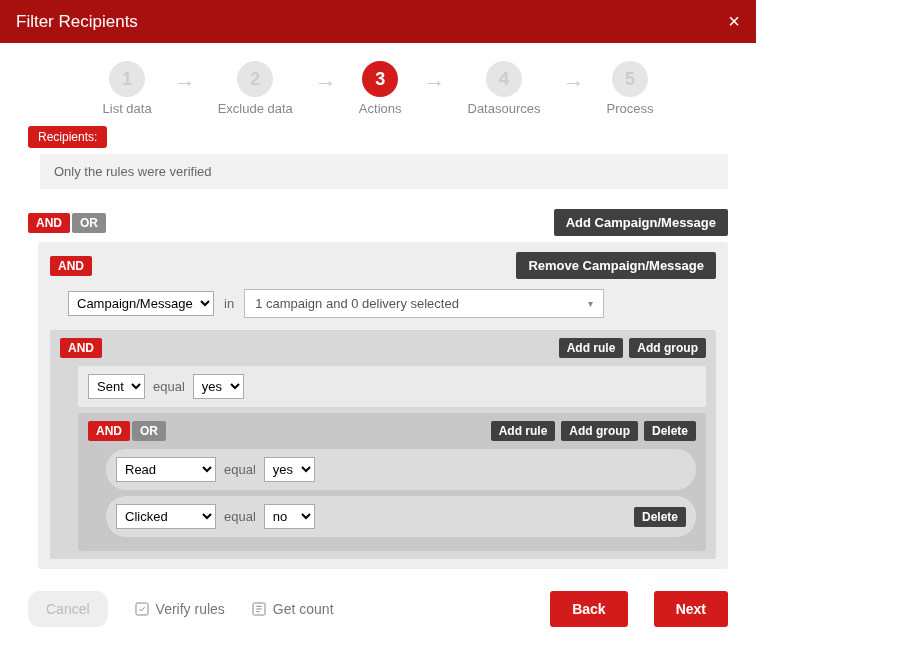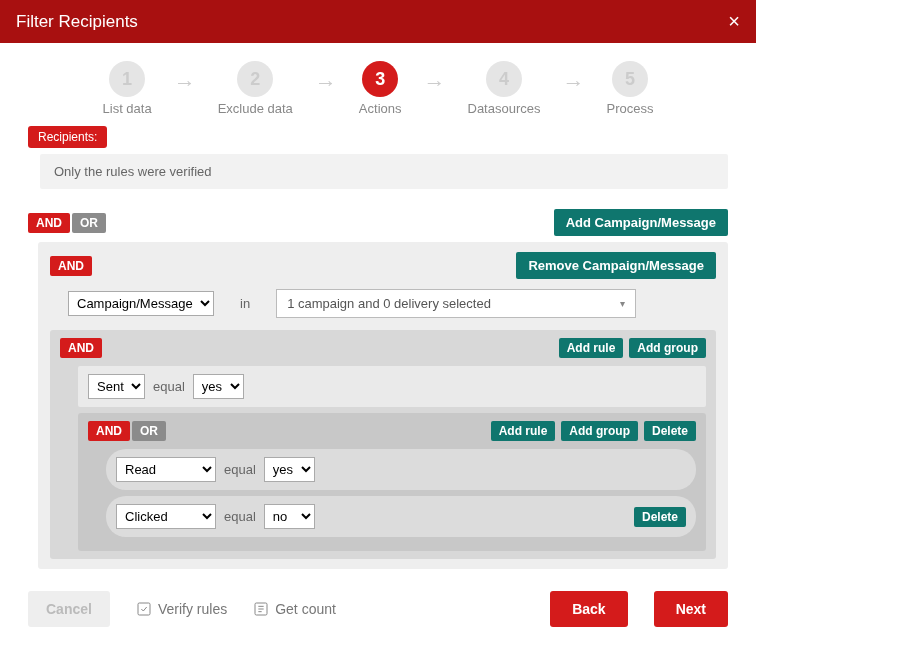--- a/index.html
+++ b/index.html
@@ -20,43 +20,43 @@
   .recipients-tag { background: #d41b1b; color: #fff; padding: 4px 10px; border-radius: 3px; display: inline-block; font-size: 12px; margin: 0 0 6px 0; }
   .status-strip { background: #f2f2f2; padding: 10px 14px; color: #666; border-radius: 2px; margin-left: 12px; }
 
   .rules-area { margin-top: 20px; }
   .row-top { display: flex; justify-content: space-between; align-items: center; margin-bottom: 6px; }
   .andor { display: flex; }
   .pill { padding: 3px 8px; font-size: 12px; font-weight: 600; border-radius: 2px; color: #fff; cursor: pointer; }
   .pill.and { background: #d41b1b; }
   .pill.or { background: #8b8b8b; margin-left: 2px; }
   .pill.single-and { background: #d41b1b; }
-  .btn-gray { background: #0f766e; color: #fff; padding: 6px 12px; border: none; border-radius: 2px; font-size: 13px; cursor: pointer; font-weight: 600; }
+  .btn-gray { background: #404040; color: #fff; padding: 6px 12px; border: none; border-radius: 2px; font-size: 13px; cursor: pointer; font-weight: 600; }
   .btn-gray.small { padding: 3px 8px; font-size: 12px; }
 
   .group { background: #eeeeee; border-radius: 3px; padding: 10px 12px; margin-left: 10px; }
   .group .row-top { margin-bottom: 10px; }
-  .campaign-row { display: flex; align-items: center; gap: 26px; margin: 4px 0 12px 18px; }
+  .campaign-row { display: flex; align-items: center; gap: 10px; margin: 4px 0 12px 18px; }
   .sel { padding: 3px 4px; border: 1px solid #aaa; background: #fff; font-size: 13px; }
   .dropdown-wide { background: #fff; border: 1px solid #bbb; padding: 6px 10px; width: 360px; display: flex; justify-content: space-between; align-items: center; font-size: 13px; color: #555; }
   .dropdown-caret { color: #888; font-size: 10px; }
 
   .subgroup { background: #d8d8d8; border-radius: 3px; padding: 8px 10px; margin-left: 0; }
   .subgroup .row-top { margin-bottom: 8px; }
   .btn-row { display: flex; gap: 6px; }
   .rule-line { background: #eaeaea; padding: 8px 10px; margin: 0 0 6px 18px; display: flex; align-items: center; gap: 8px; border-radius: 2px; }
   .rule-line .btn-gray { margin-left: auto; }
   .equal-text { color: #666; font-size: 13px; }
   .in-text { color: #666; font-size: 13px; }
 
   .subgroup2 { background: #c8c8c8; border-radius: 3px; padding: 8px 10px; margin-left: 18px; }
   .subgroup2 .rule-line { background: #dcdcdc; margin-left: 18px; border-radius: 20px; }
 
   .footer { position: absolute; bottom: 18px; left: 28px; right: 28px; display: flex; align-items: center; }
-  .btn-cancel { background: #eee; color: #bbb; border: none; padding: 10px 18px; border-radius: 3px; font-size: 14px; font-weight: 700; cursor: pointer; }
+  .btn-cancel { background: #eee; color: #bbb; border: none; padding: 10px 18px; border-radius: 12px; font-size: 14px; font-weight: 400; cursor: pointer; }
   .link-btn { background: none; border: none; color: #777; font-size: 14px; display: inline-flex; align-items: center; gap: 6px; cursor: pointer; margin-left: 26px; }
   .link-btn svg { width: 16px; height: 16px; stroke: #888; fill: none; stroke-width: 1.5; }
   .btn-red { background: #d41b1b; color: #fff; border: none; padding: 10px 22px; border-radius: 3px; font-size: 14px; font-weight: 600; cursor: pointer; }
   .footer-right { margin-left: auto; display: flex; gap: 26px; }
 </style>
 </head>
 <body>
 
 <div class="modal">
   <div class="modal-header">

